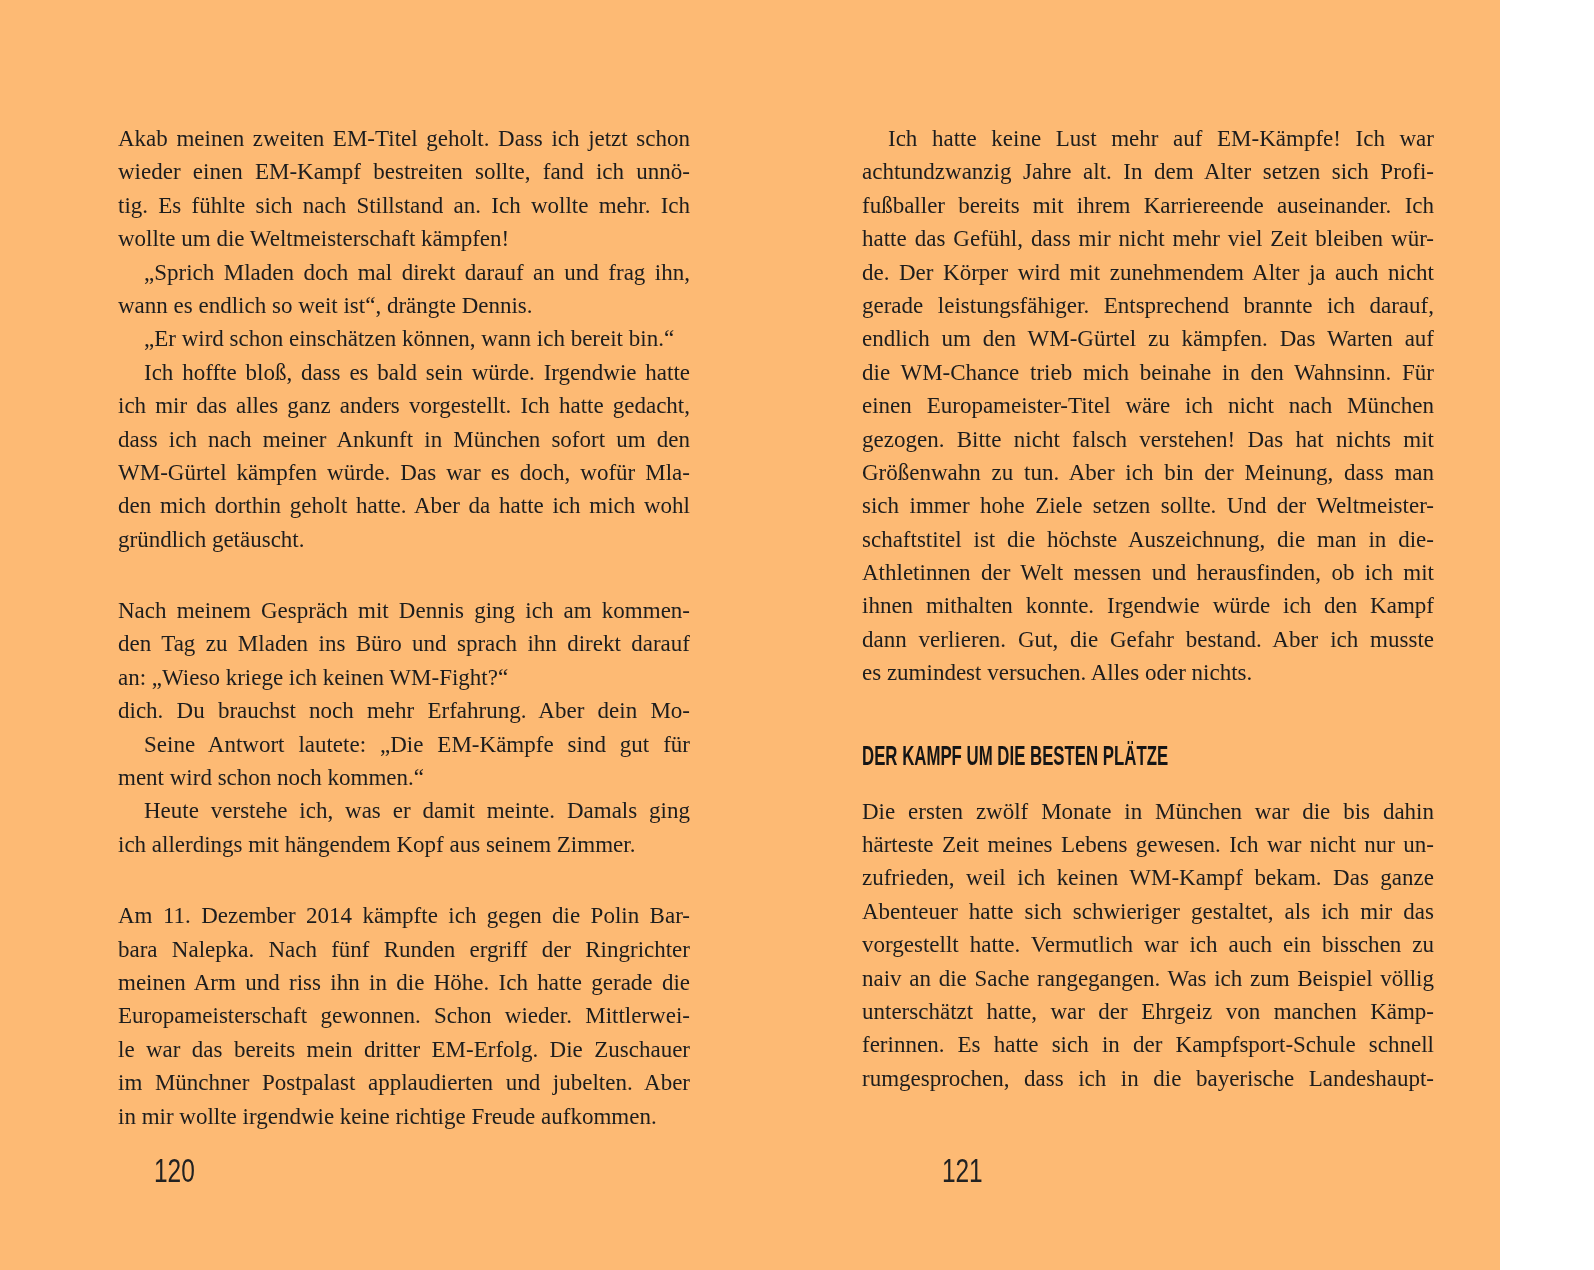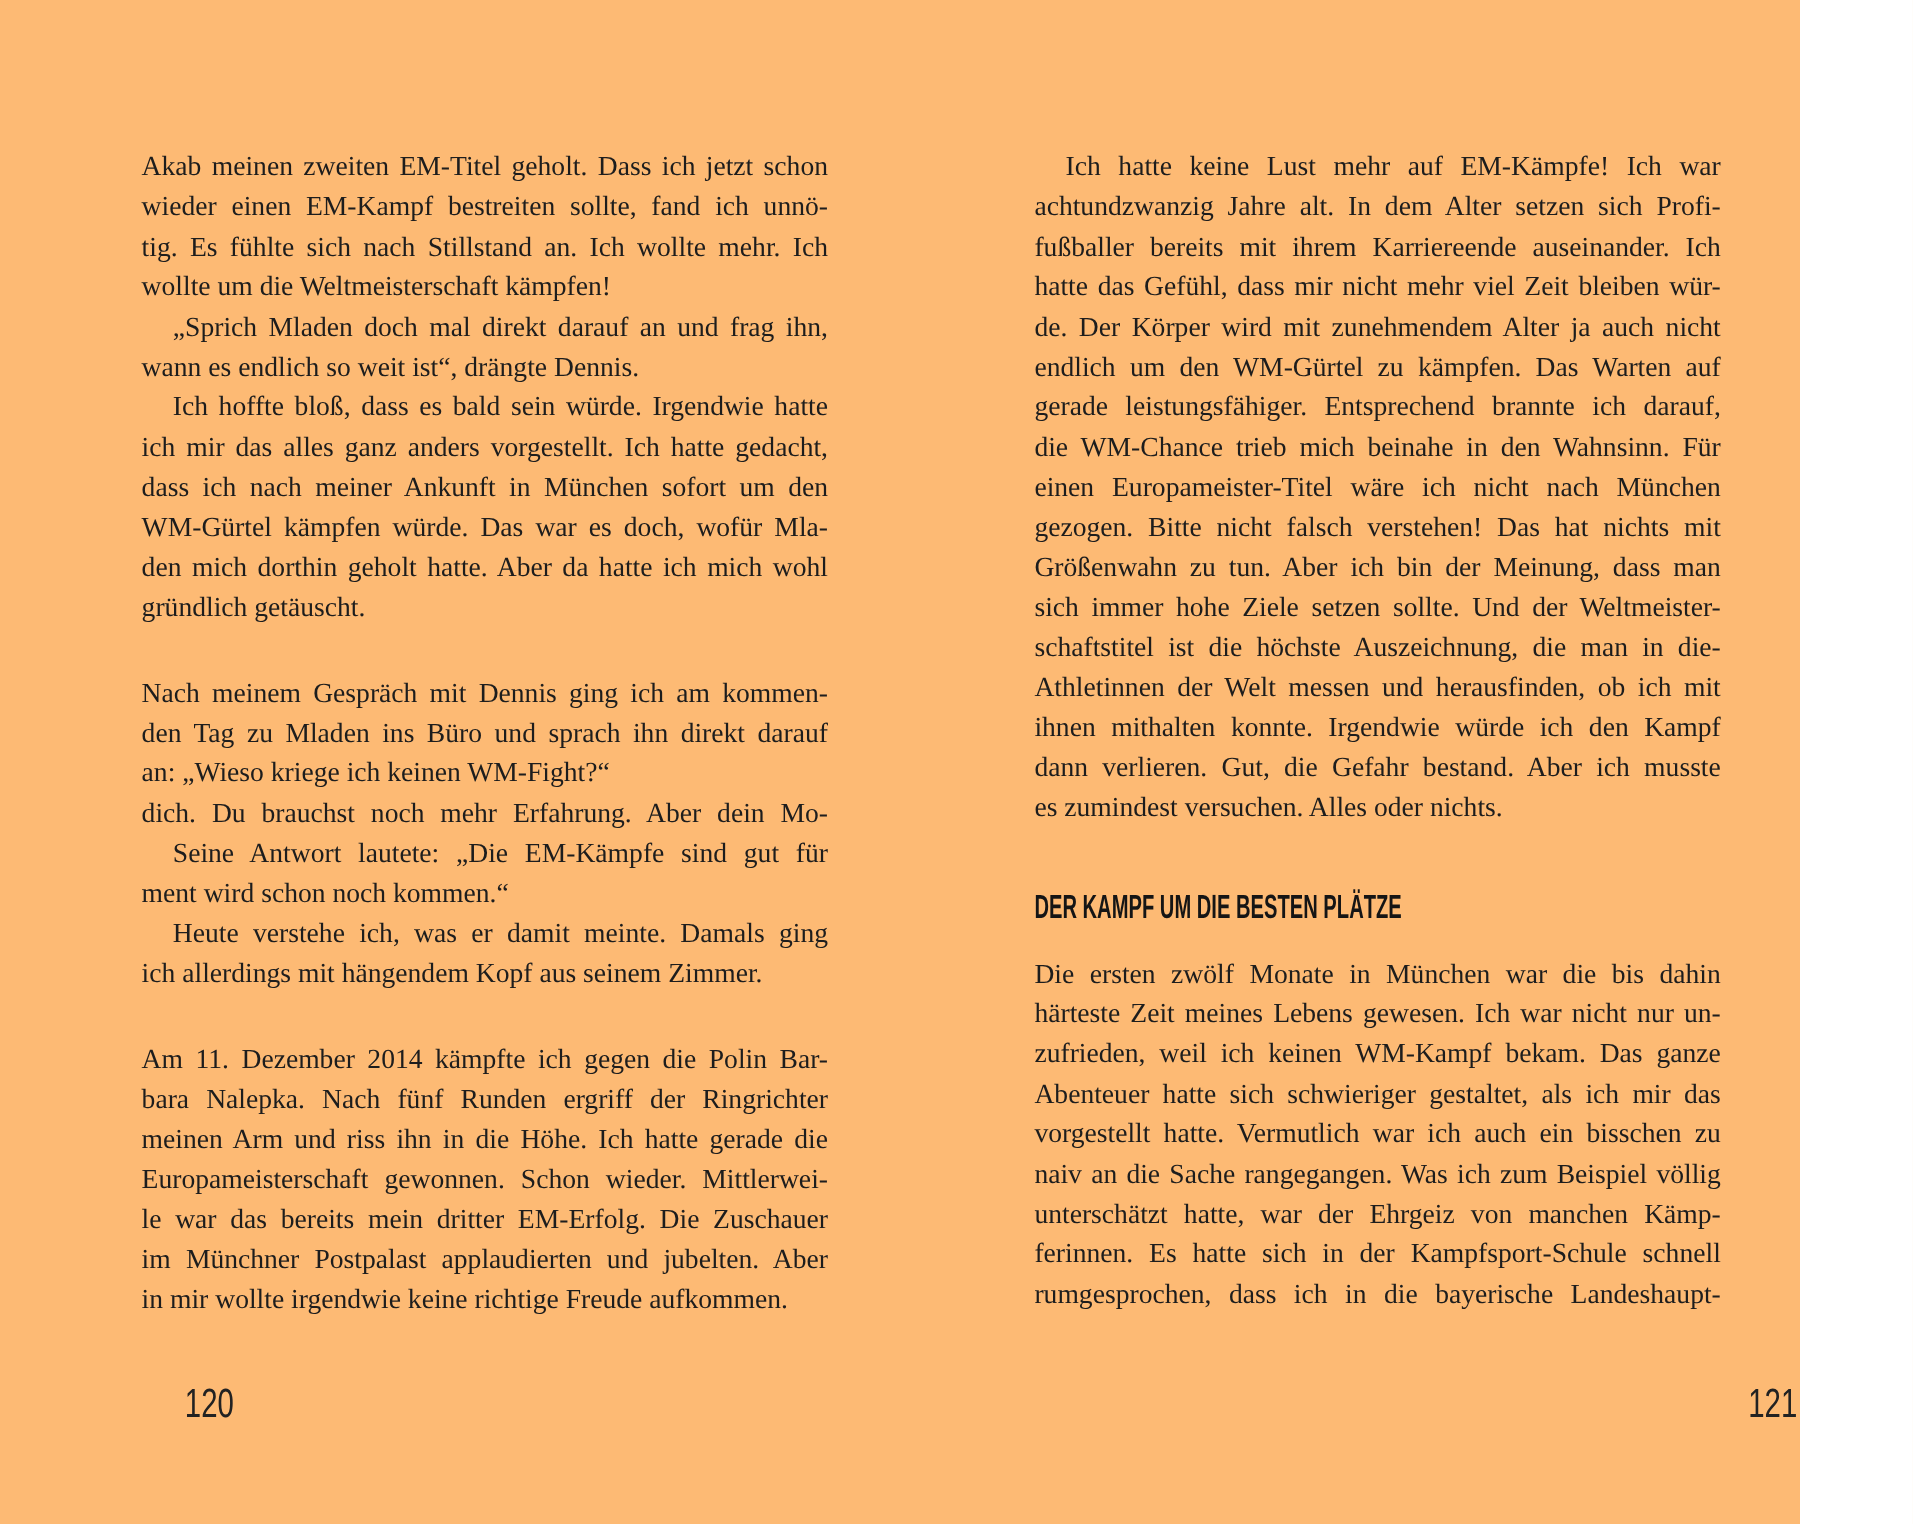--- a/index.html
+++ b/index.html
@@ -67,21 +67,20 @@
     font-family: "Liberation Sans", sans-serif;
     font-size: 34px;
     line-height: 40px;
     color: #222222;
     margin-left: 36px;
   }
   #page-number-left { left: 118px; }
   #page-number-right {
     left: 890px;
     width: 572px;
-    text-align: right;
   }
   .page-number .num-inner {
     display: inline-block;
     transform: scaleX(0.72);
   }
   #page-number-left .num-inner  { transform-origin: 0 50%; }
   #page-number-right .num-inner { transform-origin: 100% 50%; }
 </style>
 </head>
 <body>
@@ -89,20 +88,21 @@
 <div id="spread">
 
   <div id="left-column" class="page-column">
       <div class="para">
         <div class="line">Akab meinen zweiten EM-Titel geholt. Dass ich jetzt schon</div>
         <div class="line">wieder einen EM-Kampf bestreiten sollte, fand ich unnö-</div>
         <div class="line">tig. Es fühlte sich nach Stillstand an. Ich wollte mehr. Ich</div>
         <div class="line end">wollte um die Weltmeisterschaft kämpfen!</div>
         <div class="line indent">„Sprich Mladen doch mal direkt darauf an und frag ihn,</div>
         <div class="line end">wann es endlich so weit ist“, drängte Dennis.</div>
+        <div class="line indent end">„Er wird schon einschätzen können, wann ich bereit bin.“</div>
         <div class="line indent">Ich hoffte bloß, dass es bald sein würde. Irgendwie hatte</div>
         <div class="line">ich mir das alles ganz anders vorgestellt. Ich hatte gedacht,</div>
         <div class="line">dass ich nach meiner Ankunft in München sofort um den</div>
         <div class="line">WM-Gürtel kämpfen würde. Das war es doch, wofür Mla-</div>
         <div class="line">den mich dorthin geholt hatte. Aber da hatte ich mich wohl</div>
         <div class="line end">gründlich getäuscht.</div>
       </div>
       <div class="para">
         <div class="line">Nach meinem Gespräch mit Dennis ging ich am kommen-</div>
         <div class="line">den Tag zu Mladen ins Büro und sprach ihn direkt darauf</div>
@@ -124,22 +124,22 @@
       </div>
     </div>
 
   <div id="right-column" class="page-column">
       <div class="para">
         <div class="line indent">Ich hatte keine Lust mehr auf EM-Kämpfe! Ich war</div>
         <div class="line">achtundzwanzig Jahre alt. In dem Alter setzen sich Profi-</div>
         <div class="line">fußballer bereits mit ihrem Karriereende auseinander. Ich</div>
         <div class="line">hatte das Gefühl, dass mir nicht mehr viel Zeit bleiben wür-</div>
         <div class="line">de. Der Körper wird mit zunehmendem Alter ja auch nicht</div>
+        <div class="line">gerade leistungsfähiger. Entsprechend brannte ich darauf,</div>
         <div class="line">endlich um den WM-Gürtel zu kämpfen. Das Warten auf</div>
-        <div class="line">gerade leistungsfähiger. Entsprechend brannte ich darauf,</div>
         <div class="line">die WM-Chance trieb mich beinahe in den Wahnsinn. Für</div>
         <div class="line">einen Europameister-Titel wäre ich nicht nach München</div>
         <div class="line">gezogen. Bitte nicht falsch verstehen! Das hat nichts mit</div>
         <div class="line">Größenwahn zu tun. Aber ich bin der Meinung, dass man</div>
         <div class="line">sich immer hohe Ziele setzen sollte. Und der Weltmeister-</div>
         <div class="line">schaftstitel ist die höchste Auszeichnung, die man in die-</div>
         <div class="line">Athletinnen der Welt messen und herausfinden, ob ich mit</div>
         <div class="line">ihnen mithalten konnte. Irgendwie würde ich den Kampf</div>
         <div class="line">dann verlieren. Gut, die Gefahr bestand. Aber ich musste</div>
         <div class="line end">es zumindest versuchen. Alles oder nichts.</div>

